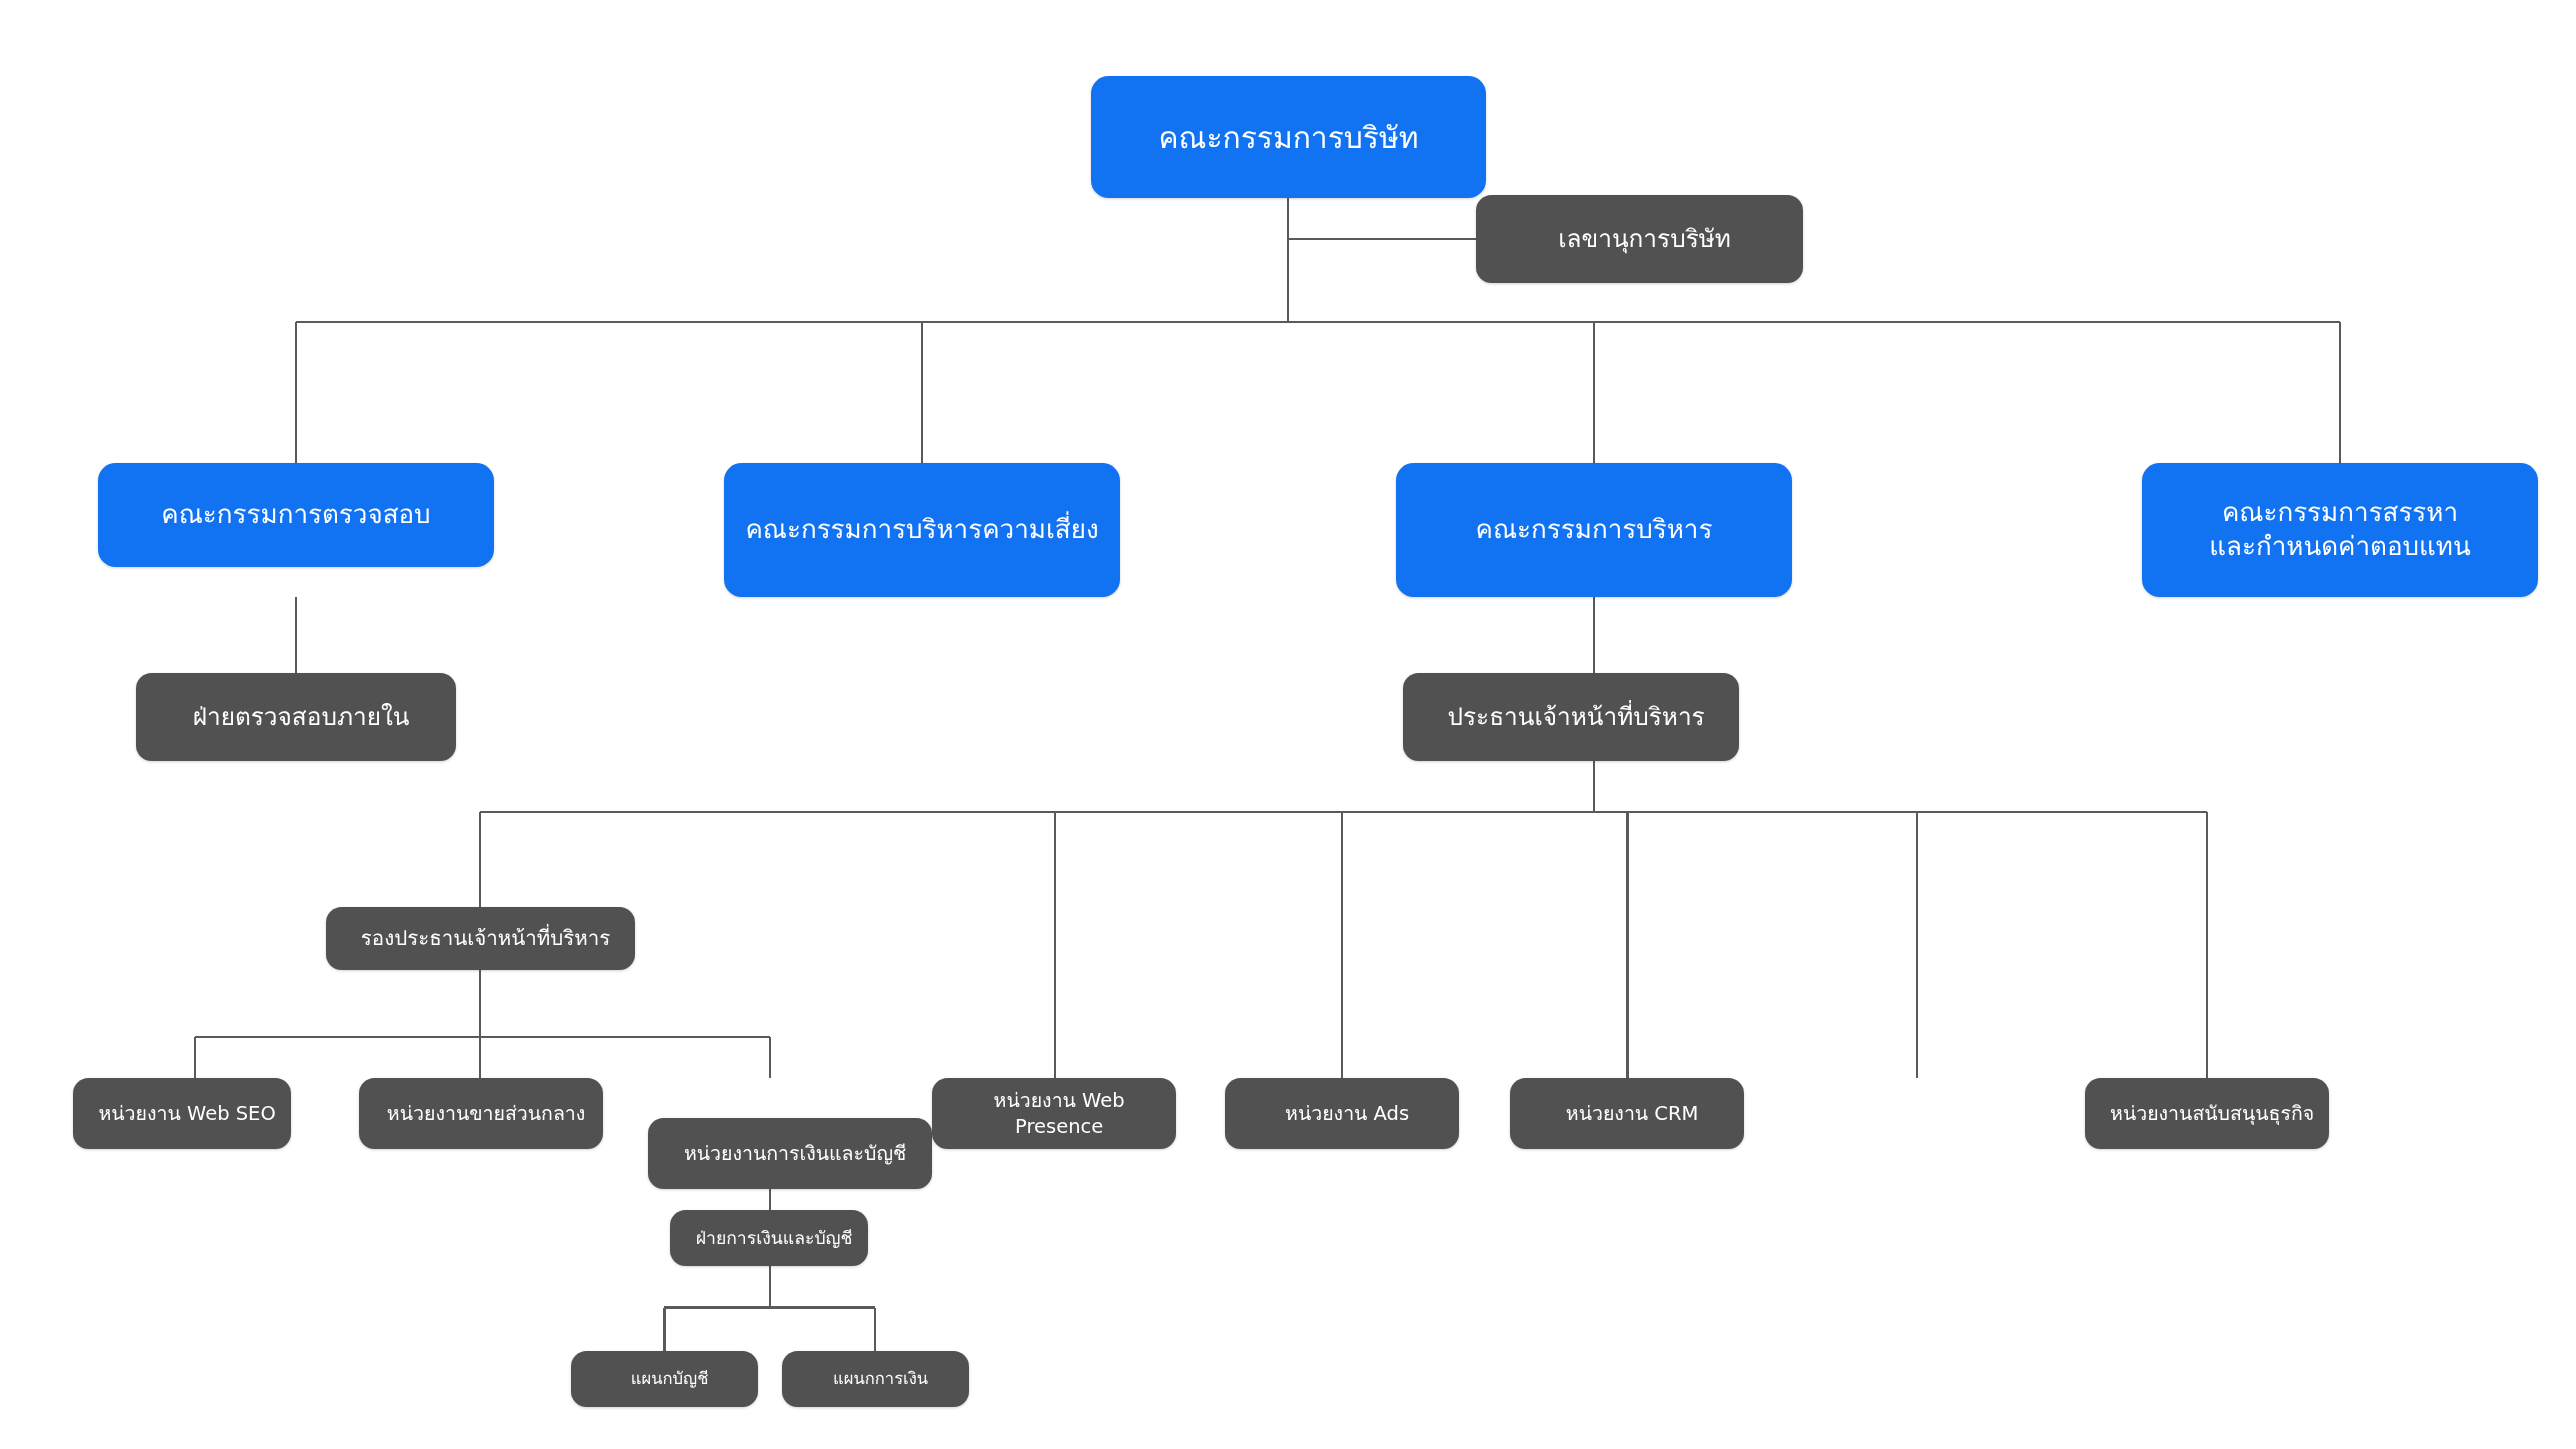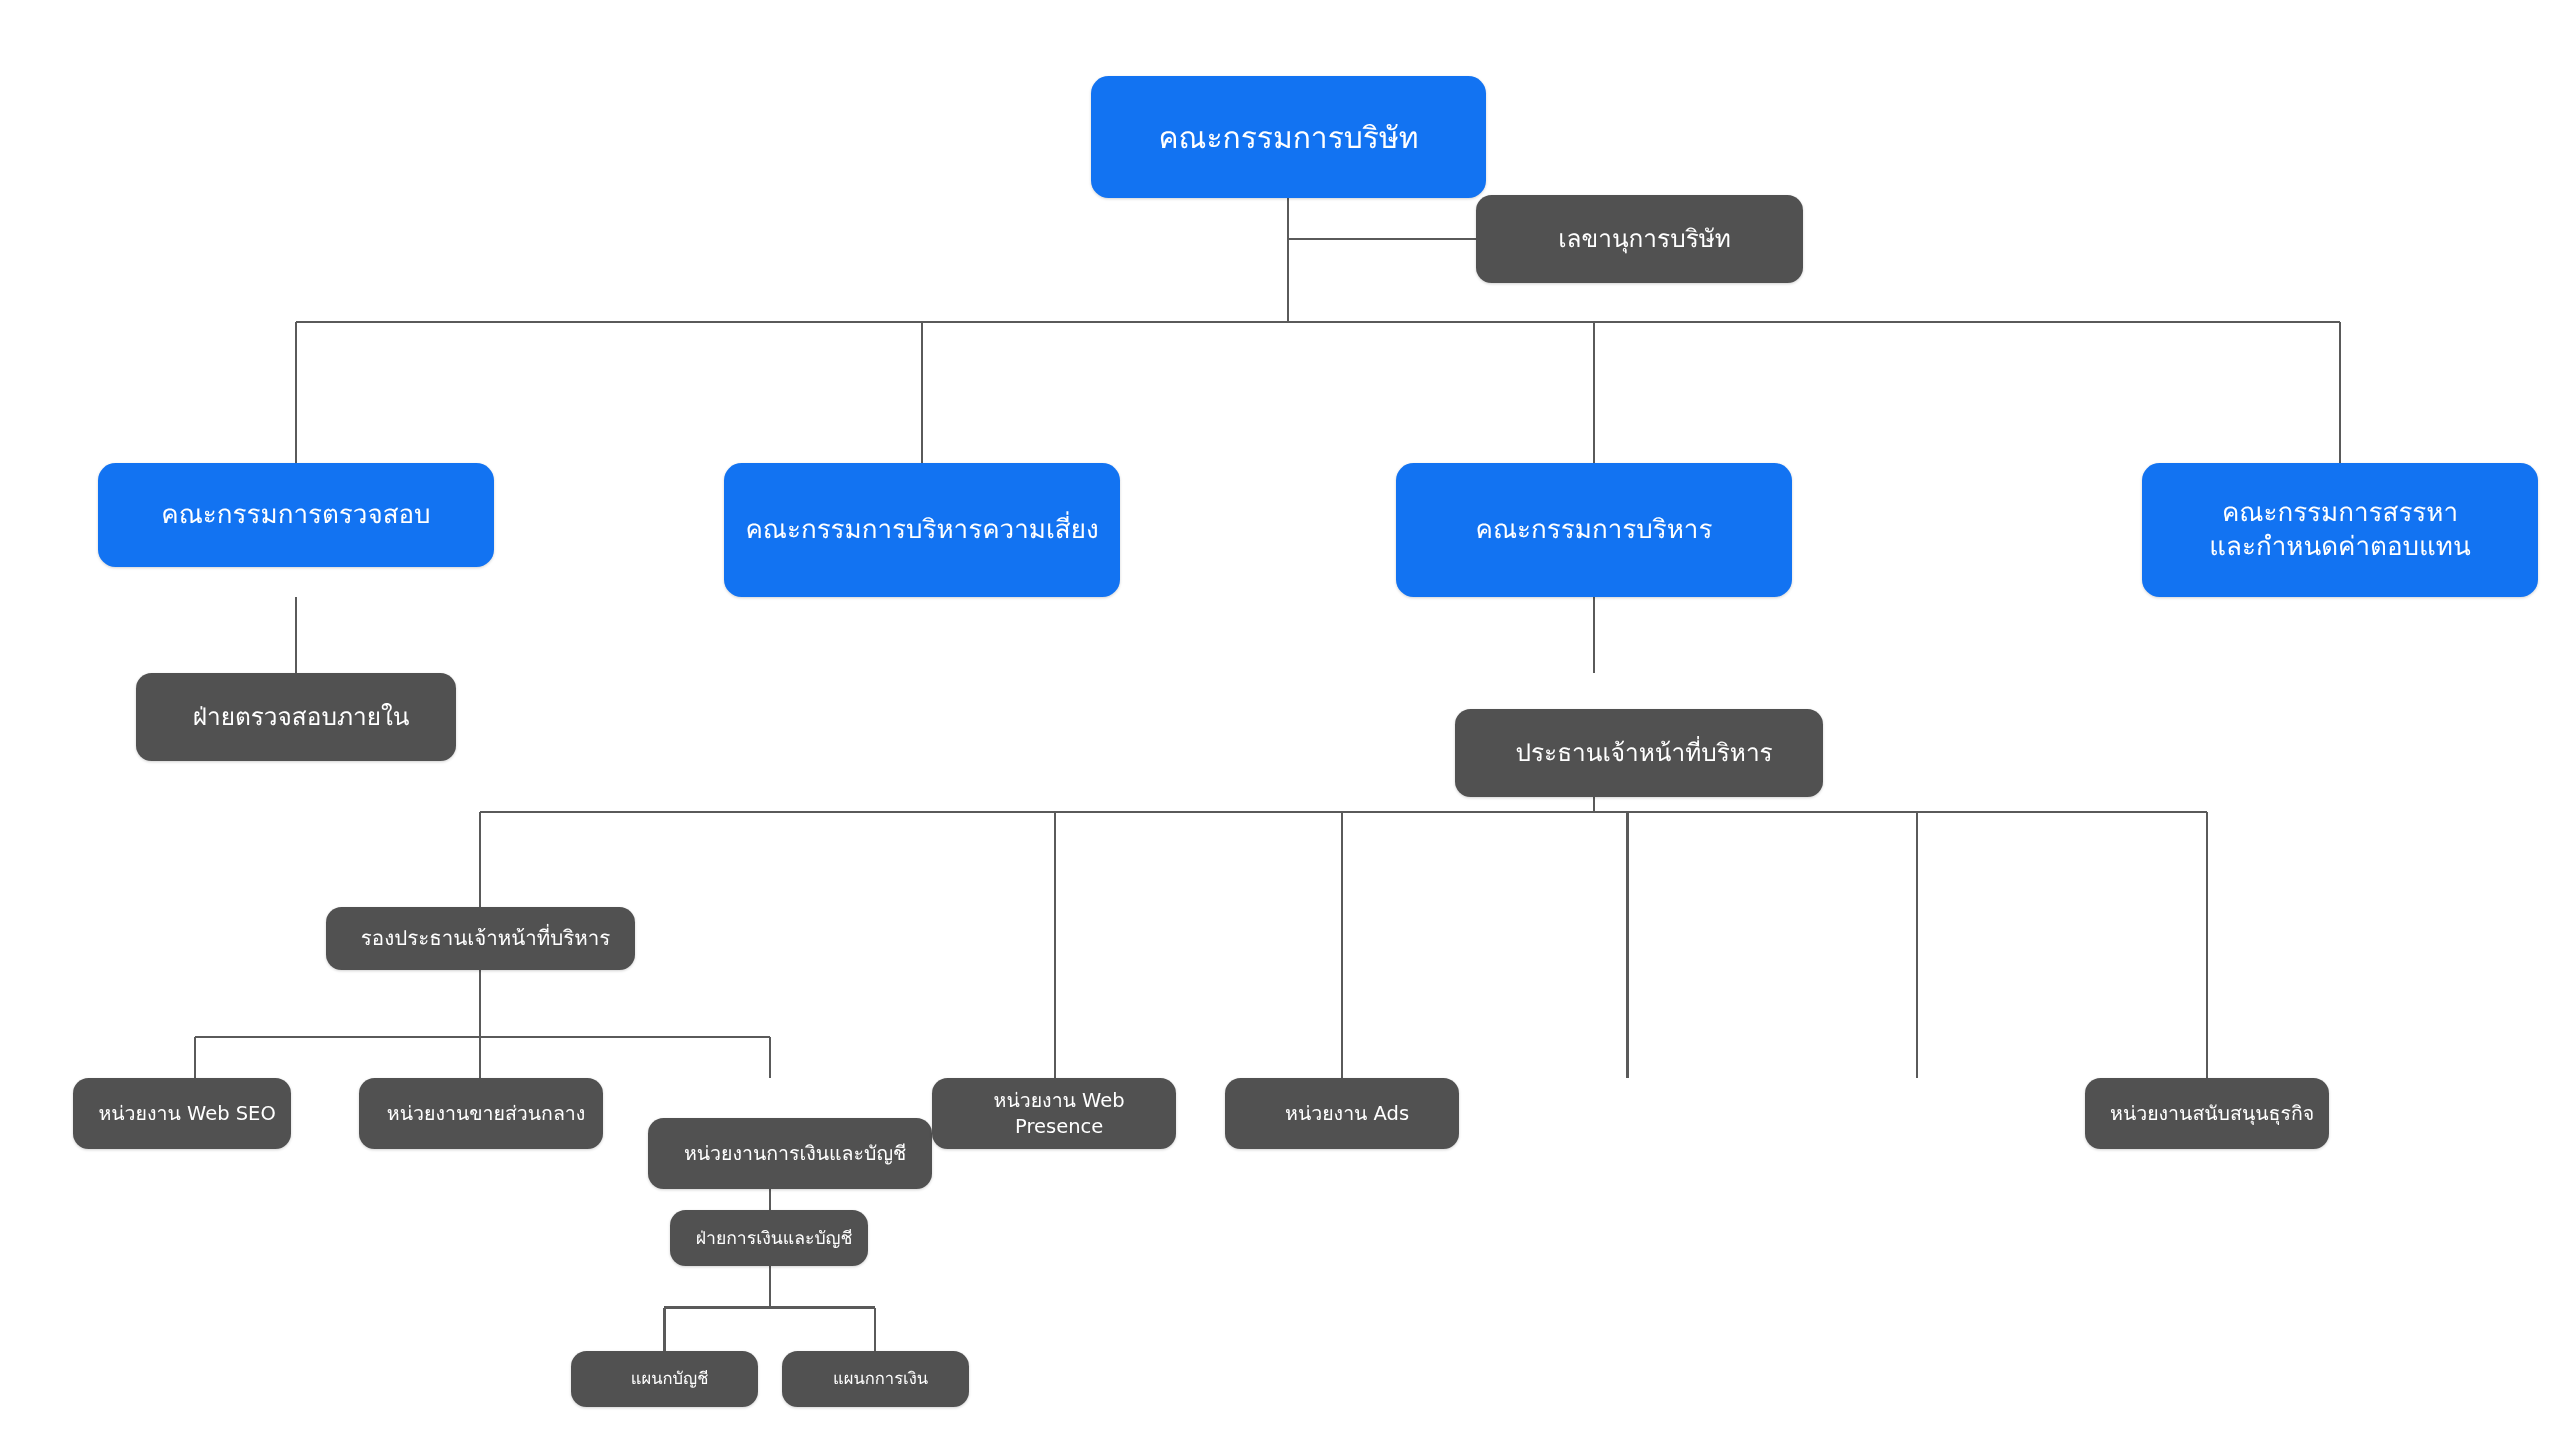--- a/index.html
+++ b/index.html
@@ -125,21 +125,21 @@
 
   <div class="node blue sz-committee" style="left:2142px; top:463px; width:396px; height:134px;text-align:center;">
     <span class="label">คณะกรรมการสรรหา
 และกำหนดค่าตอบแทน</span>
   </div>
 
   <div class="node gray sz-mid" style="left:136px; top:673px; width:320px; height:88px;">
     <span class="label">ฝ่ายตรวจสอบภายใน</span>
   </div>
 
-  <div class="node gray sz-mid" style="left:1455px; top:673px; width:368px; height:88px;margin-top:36px;">
+  <div class="node gray sz-mid" style="left:1403px; top:673px; width:336px; height:88px;">
     <span class="label">ประธานเจ้าหน้าที่บริหาร</span>
   </div>
 
   <div class="node gray sz-sub" style="left:326px; top:907px; width:309px; height:63px;">
     <span class="label">รองประธานเจ้าหน้าที่บริหาร</span>
   </div>
 
   <div class="node gray sz-unit" style="left:73px; top:1078px; width:218px; height:71px;">
     <span class="label">หน่วยงาน Web SEO</span>
   </div>
@@ -153,20 +153,23 @@
   </div>
 
   <div class="node gray sz-unit" style="left:932px; top:1078px; width:244px; height:71px;">
     <span class="label">หน่วยงาน Web Presence</span>
   </div>
 
   <div class="node gray sz-unit" style="left:1225px; top:1078px; width:234px; height:71px;">
     <span class="label">หน่วยงาน Ads</span>
   </div>
 
+  <div class="node gray sz-unit" style="left:1510px; top:1078px; width:234px; height:71px;">
+    <span class="label">หน่วยงาน CRM</span>
+  </div>
 
 
   <div class="node gray sz-unit" style="left:2085px; top:1078px; width:244px; height:71px;">
     <span class="label">หน่วยงานสนับสนุนธุรกิจ</span>
   </div>
 
   <div class="node gray sz-small" style="left:670px; top:1210px; width:198px; height:56px;">
     <span class="label">ฝ่ายการเงินและบัญชี</span>
   </div>
 

